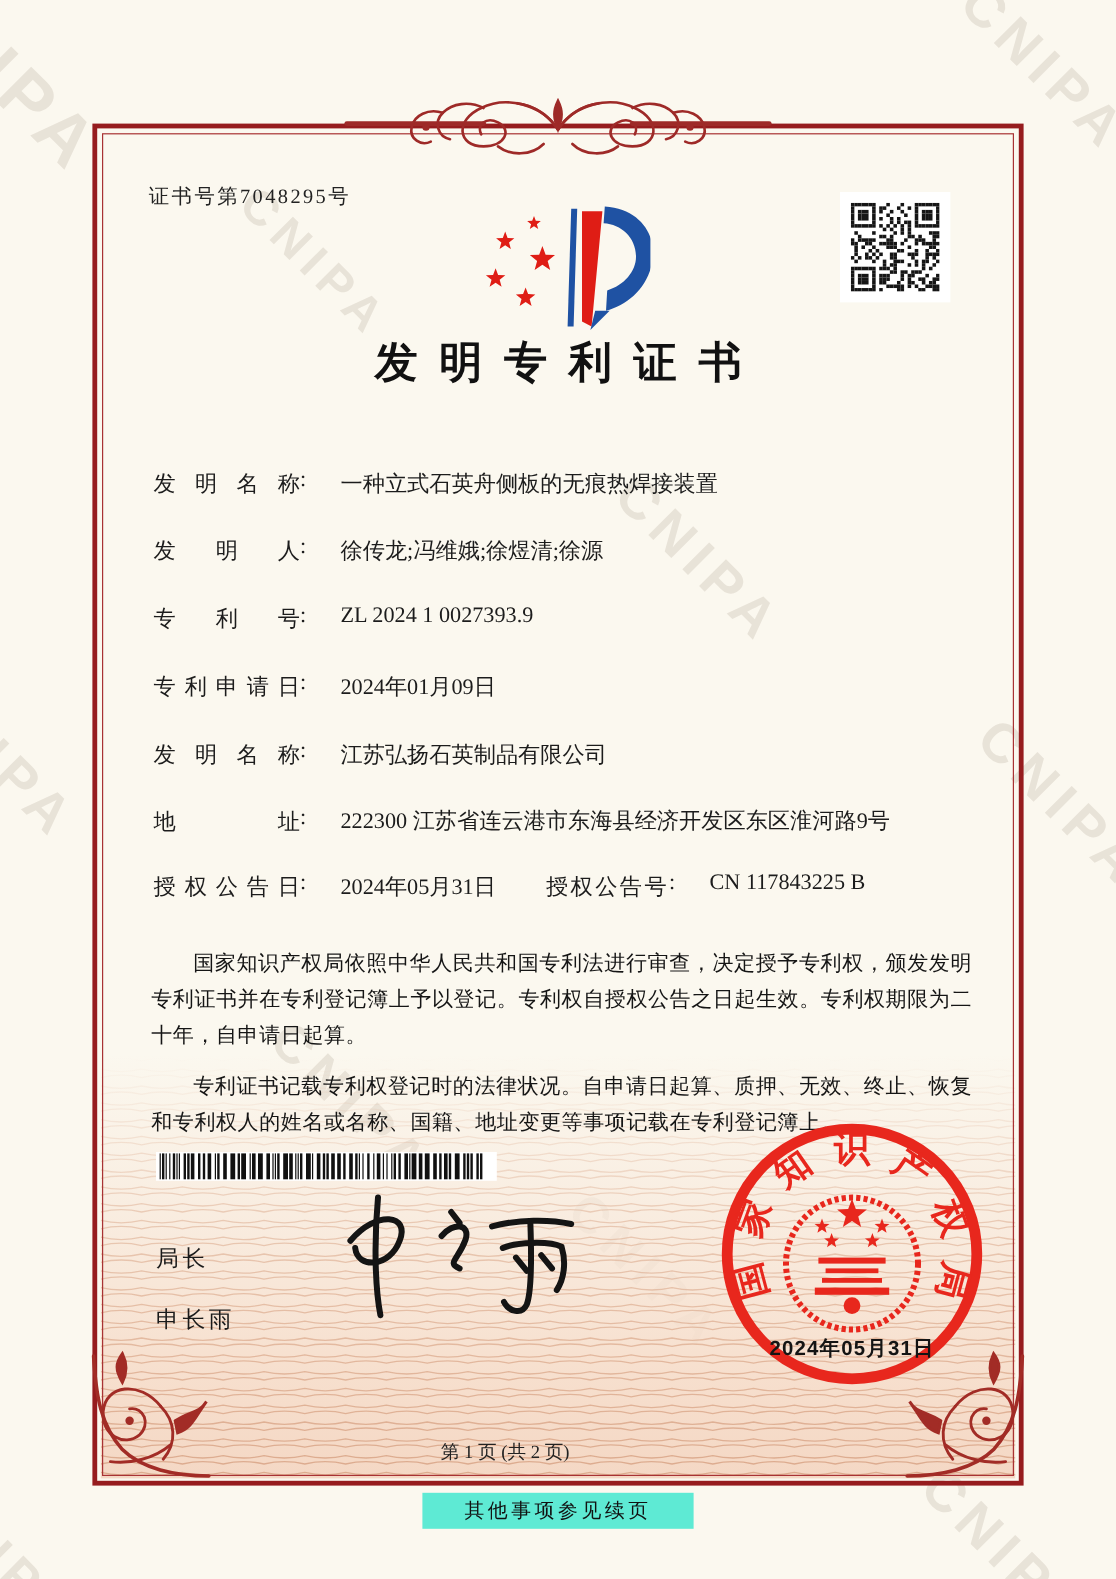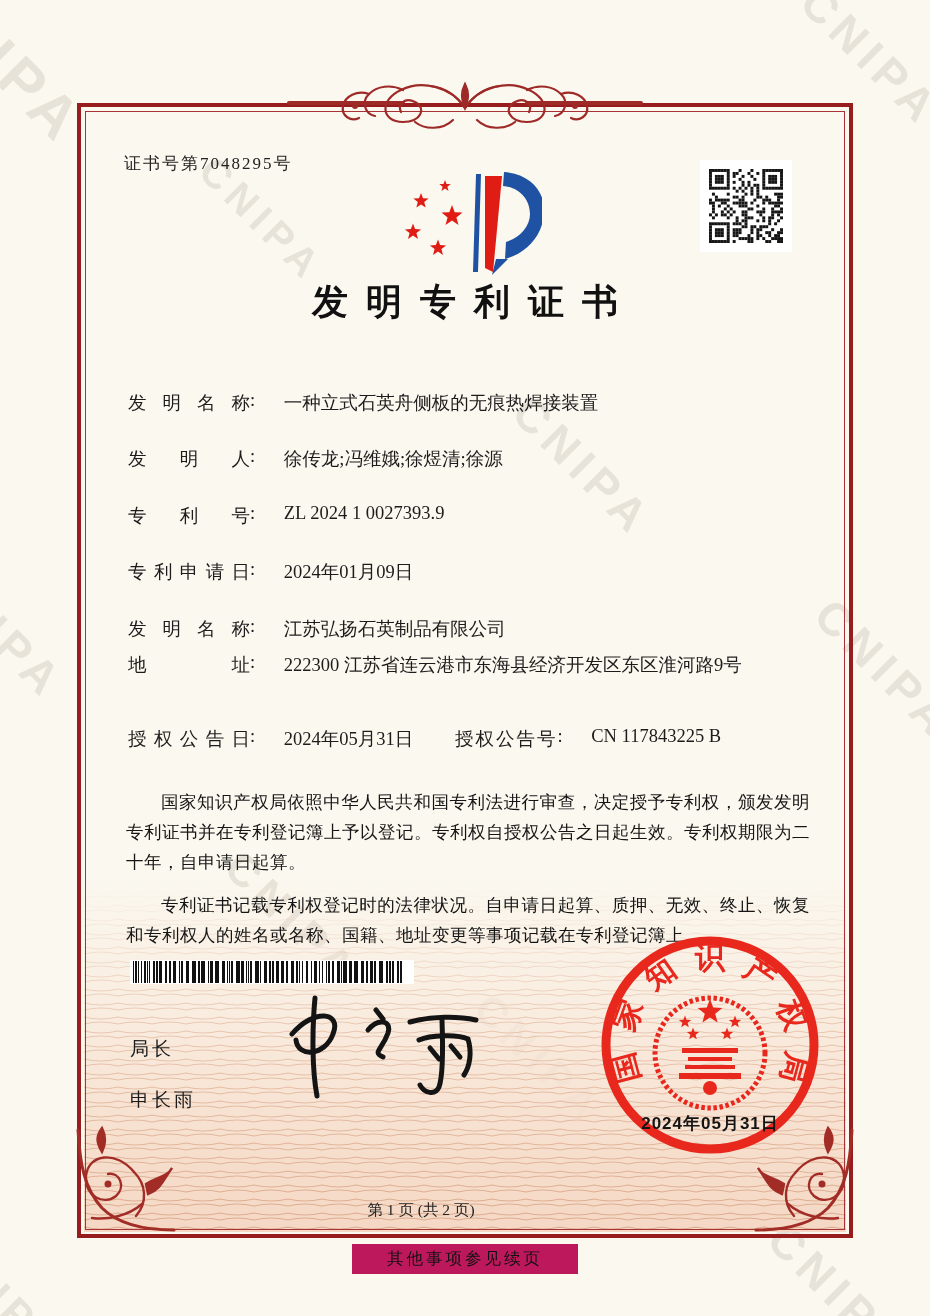--- a/index.html
+++ b/index.html
@@ -70,21 +70,21 @@
   #seal{left:595px;top:930px;z-index:6;}
   .seal-ch{font-size:30px;font-weight:bold;fill:#e8271d;text-anchor:middle;dominant-baseline:middle;
            font-family:"Liberation Serif","DejaVu Serif",serif;}
   #seal-date{
     left:600px;top:1112px;width:220px;z-index:8;text-align:center;
     font-family:"Liberation Sans","DejaVu Sans",sans-serif;
     font-size:17px;font-weight:600;color:#141414;letter-spacing:1px;
   }
   #page-num{left:77px;top:1200px;width:688px;z-index:5;text-align:center;font-size:15.5px;color:#222;}
   #footer-note{
-    left:352px;top:1244px;width:226px;height:30px;background:#be185d;z-index:5;
+    left:352px;top:1244px;width:226px;height:30px;background:#5eead4;z-index:5;
     text-align:center;line-height:30px;font-size:16.5px;letter-spacing:3px;color:#111;
   }
 </style>
 </head>
 <body>
 
 <div id="wm">
     <div class="wm" style="left: -55px; top: -45px; font-size: 60px;">CNIPA</div>
     <div class="wm" style="left: 222px; top: 148px; font-size: 40px;">CNIPA</div>
     <div class="wm" style="left: 540px; top: 385px; font-size: 46px;">CNIPA</div>
@@ -533,21 +533,21 @@
   <span class="val">ZL 2024 1 0027393.9</span>
 </div>
 <div class="row" style="top:559px;">
   <span class="lbl">专利申请日</span><span class="colon">:</span>
   <span class="val">2024年01月09日</span>
 </div>
 <div class="row" style="top:616px;">
   <span class="lbl">发明名称</span><span class="colon">:</span>
   <span class="val">江苏弘扬石英制品有限公司</span>
 </div>
-<div class="row" style="top:652px;">
+<div class="row" style="top:672px;">
   <span class="lbl">地址</span><span class="colon">:</span>
   <span class="val wrap">222300 江苏省连云港市东海县经济开发区东区淮河路9号</span>
 </div>
 <div class="row" style="top:726px;">
   <span class="lbl">授权公告日</span><span class="colon">:</span>
   <span class="val">2024年05月31日</span>
 </div>
 <div class="row" id="row-grantno" style="top:726px;">
   <span class="lbl">授权公告号</span><span class="colon">:</span>
   <span class="val">CN 117843225 B</span>

